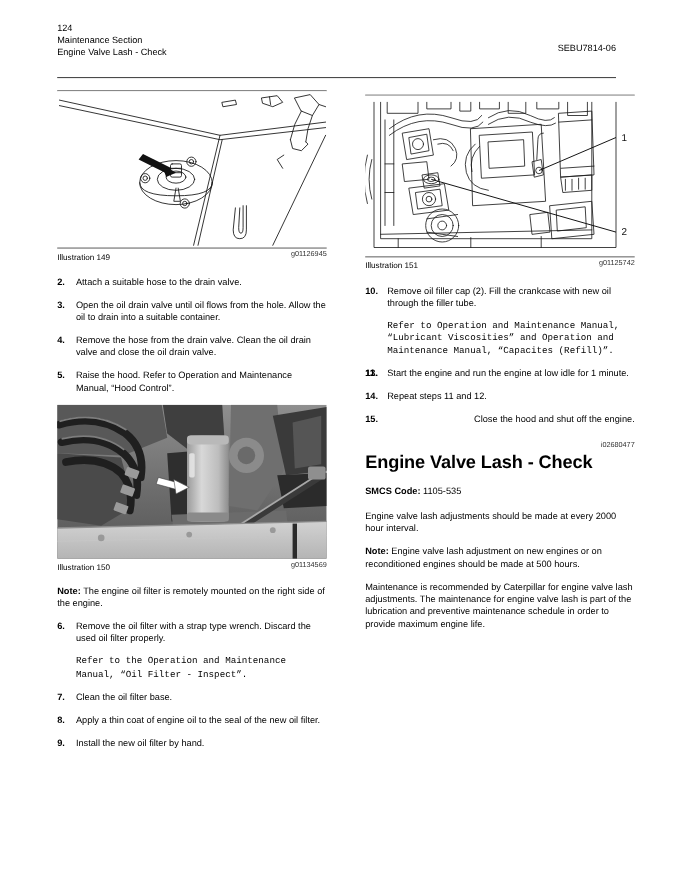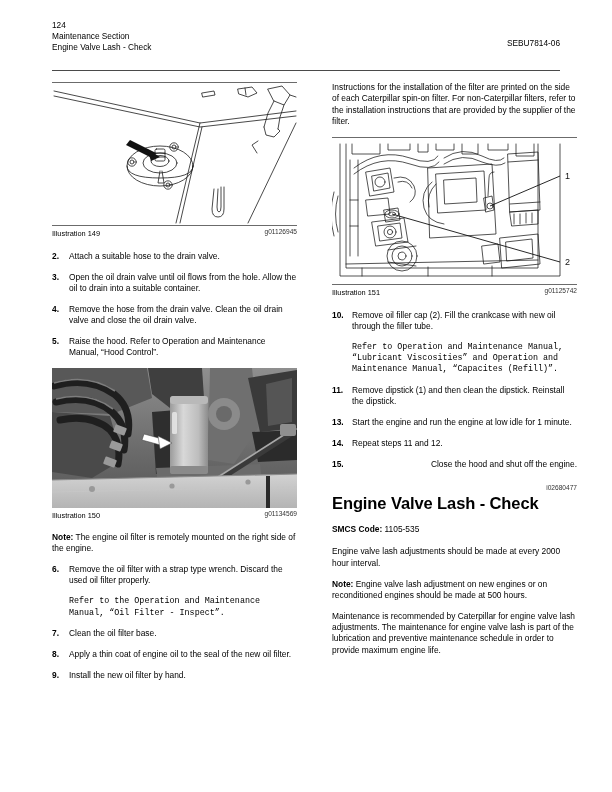--- a/index.html
+++ b/index.html
@@ -347,21 +347,20 @@
       <span>Apply a thin coat of engine oil to the seal of the new oil filter.</span>
     </div>
     <div class="step">
       <span class="num">9.</span>
       <span>Install the new oil filter by hand.</span>
     </div>
   </div>
 
   <div class="col col-right">
 
-    <div class="para">Instructions for the installation of the filter are printed on the side of each Caterpillar spin-on filter. For non-Caterpillar filters, refer to the installation instructions that are provided by the supplier of the filter.</div>
 
     <div class="fig" style="margin-top:4px;">
       <div class="fig-rule-top"></div>
       <svg class="fig-art" viewBox="0 0 245 146" width="245" height="146">
         <g fill="none" stroke="#1a1a1a" stroke-width="0.75" stroke-linecap="round" stroke-linejoin="round">
 
           <path d="M8 6 L8 138 L228 138 L228 6"></path>
           <path d="M14 6 L14 130 L206 130 L206 6"></path>
 
           <path d="M20 6 L20 16 L48 16 L48 6"></path>
@@ -444,21 +443,20 @@
 
     <div style="margin-top:9px;">
       <div class="step" style="padding-left:20px;">
         <span class="num">10.</span>
         <span>Remove oil filler cap (2). Fill the crankcase with new oil through the filler tube.</span>
       </div>
       <div class="substep" style="padding-left:20px;">Refer to Operation and Maintenance Manual, “Lubricant Viscosities” and Operation and Maintenance Manual, “Capacites (Refill)”.</div>
 
       <div class="step" style="padding-left:20px;">
         <span class="num">11.</span>
-        <span>Remove dipstick (1) and then clean the dipstick. Reinstall the dipstick.</span>
       </div>
       <div class="step" style="padding-left:20px;">
         <span class="num">13.</span>
         <span>Start the engine and run the engine at low idle for 1 minute.</span>
       </div>
       <div class="step" style="padding-left:20px;">
         <span class="num">14.</span>
         <span>Repeat steps 11 and 12.</span>
       </div>
       <div class="step" style="padding-left:20px;text-align:right;">

